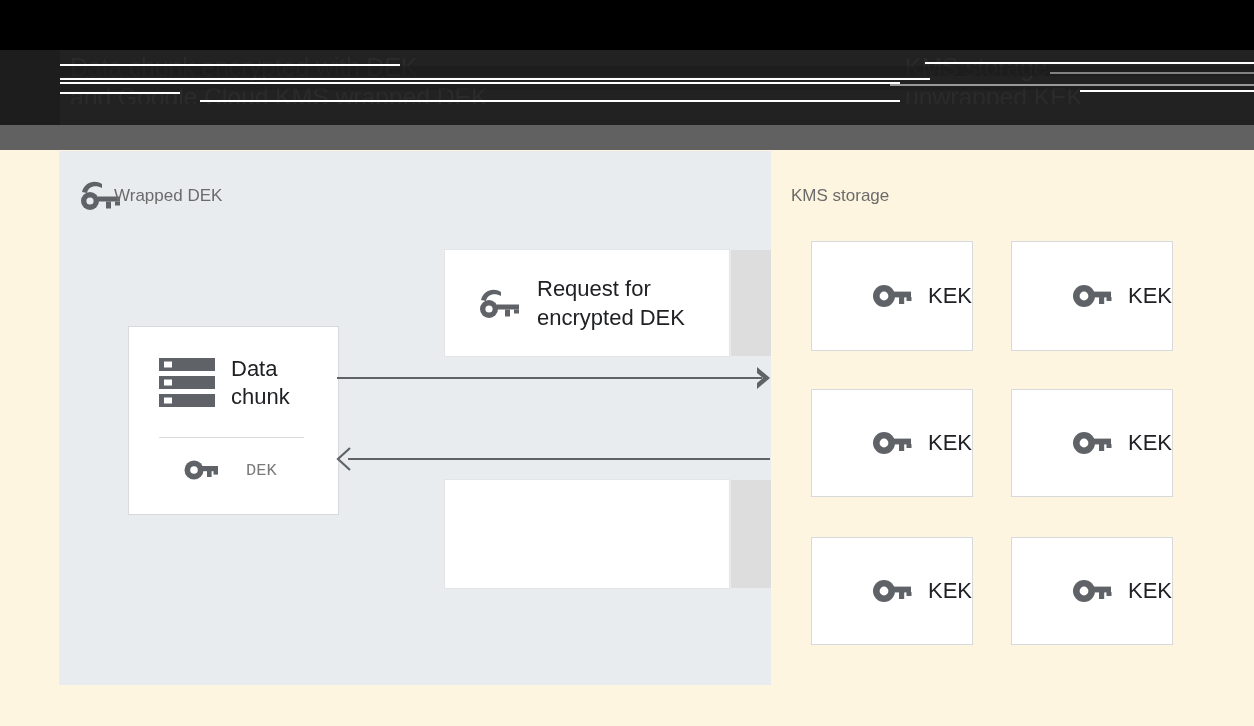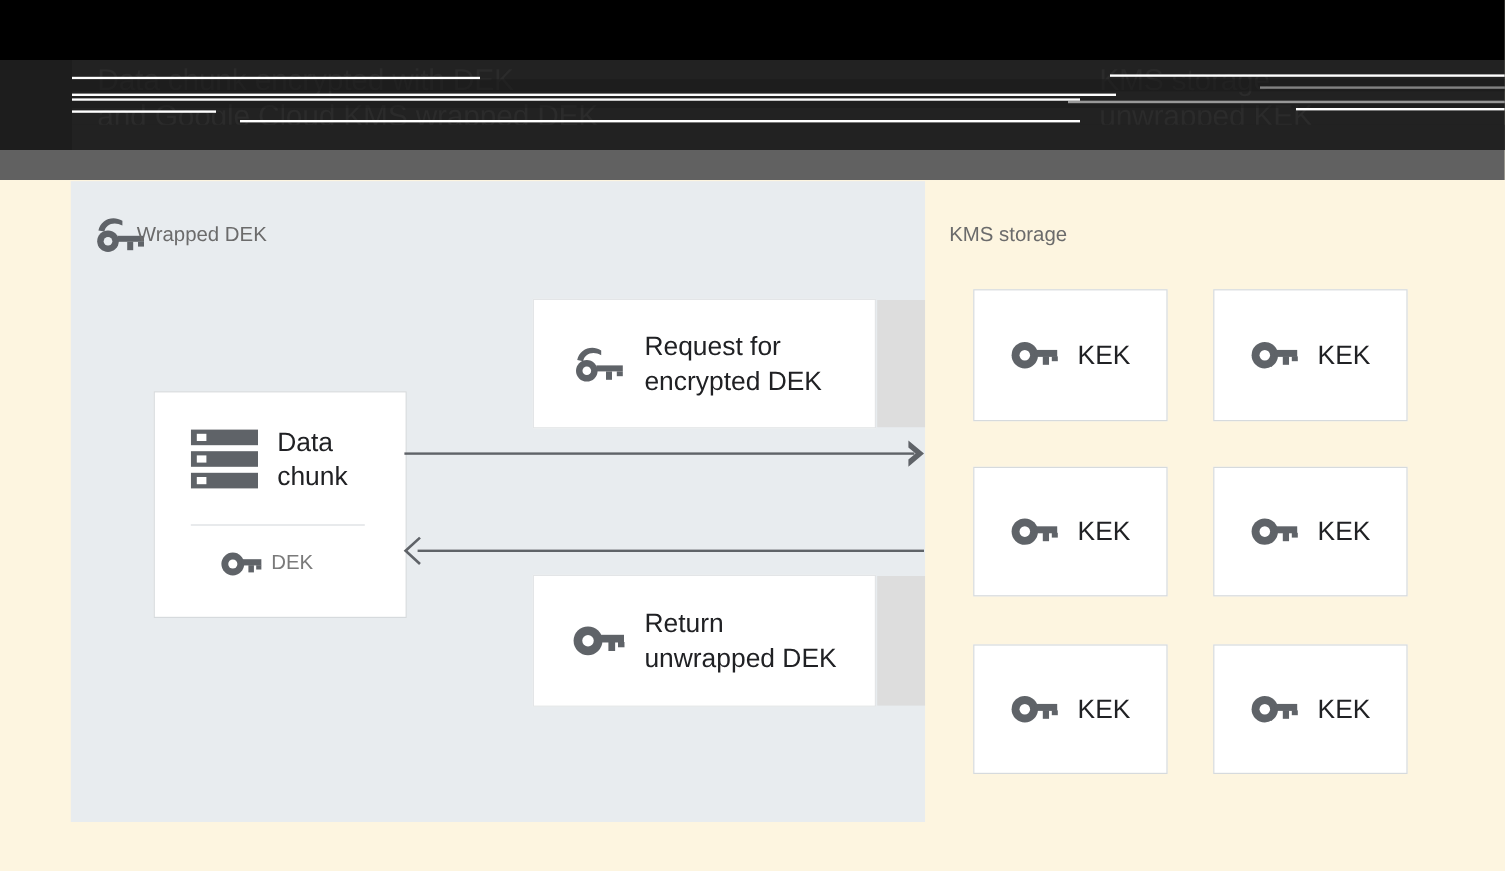--- a/index.html
+++ b/index.html
@@ -20,21 +20,20 @@
     background:#222222;
   }
   .glitch-title{
     position:absolute;
     color:#2b2b2b;
     font-size:25px;
     line-height:30px;
     font-family:"Liberation Sans", sans-serif;
     white-space:pre;
     letter-spacing:-0.2px;
-    margin-left:11px;
   }
   #glitch-title-left{ left:70px; top:52px; }
   #glitch-title-right{ left:905px; top:52px; }
 
   
   .scan{position:absolute;background:#ffffff;height:2px;}
   .scan-dark{position:absolute;background:#141414;}
 
   #header-gray-band{
     position:absolute;left:0;top:125px;width:1254px;height:25px;
@@ -73,21 +72,21 @@
   #data-chunk-row{
     position:absolute;left:30px;top:28px;display:flex;align-items:center;gap:16px;
   }
   #data-chunk-label{
     font-size:22px;color:#202124;line-height:28px;white-space:pre-line;
   }
   #data-chunk-divider{
     position:absolute;left:30px;top:110px;width:145px;height:1px;background:#dadce0;
   }
   #dek-row{
-    position:absolute;left:55px;top:132px;display:flex;align-items:flex-start;gap:8px;
+    position:absolute;left:55px;top:132px;display:flex;align-items:center;gap:28px;font-family:Liberation Mono, monospace;
   }
   #dek-label{font-size:17px;color:#7a7a7a;}
 
   .msg-card{
     position:absolute;background:#ffffff;box-sizing:border-box;
     border:1px solid #e3e5e7;display:flex;align-items:center;
   }
   #request-card{ left:444px; top:249px; width:286px; height:108px; }
   #return-card{  left:444px; top:479px; width:286px; height:110px; }
   .msg-card-strip{
@@ -100,21 +99,21 @@
 
   
   .arrow-line{position:absolute;height:2px;background:#5f6368;}
   #arrow-right-line{ left:337px; top:377px; width:425px; }
   #arrow-left-line{  left:348px; top:458px; width:422px; }
   .arrow-head{position:absolute;}
 
   
   .kek-card{
     position:absolute;background:#ffffff;border:1px solid #d6dadd;
-    box-sizing:border-box;display:flex;align-items:center;justify-content:center;
+    box-sizing:border-box;display:flex;align-items:center;justify-content:flex-end;
   }
   .kek-inner{display:flex;align-items:center;gap:16px;}
   .kek-label{font-size:22px;color:#202124;}
 </style>
 </head>
 <body>
 
 <div id="header-band">
 
   <div id="header-dark-fill"></div>
@@ -197,31 +196,20 @@
       <rect x="28" y="23.5" width="5" height="7" fill="#5f6368"></rect>
       <rect x="37" y="23.5" width="5" height="4" fill="#5f6368"></rect>
     </svg>
     <div class="msg-card-label">Request for
 encrypted DEK</div>
   </div>
   <div class="msg-card-strip" id="request-strip"></div>
 </div>
 
 <div class="msg-card" id="return-card">
-  <div class="msg-card-inner">
-    <svg width="44" height="30" viewBox="0 0 44 30">
-      <circle cx="13" cy="15" r="12" fill="#5f6368"></circle>
-      <circle cx="13" cy="15" r="4.8" fill="#ffffff"></circle>
-      <rect x="22" y="10" width="21" height="6.4" fill="#5f6368"></rect>
-      <rect x="30" y="16" width="5.6" height="7.5" fill="#5f6368"></rect>
-      <rect x="38" y="16" width="5.4" height="4.4" fill="#5f6368"></rect>
-    </svg>
-    <div class="msg-card-label">Return
-unwrapped DEK</div>
-  </div>
   <div class="msg-card-strip" id="return-strip"></div>
 </div>
 
 <div class="arrow-line" id="arrow-right-line"></div>
 <svg class="arrow-head" style="left:755px;top:366px;" width="18" height="24" viewBox="0 0 18 24">
   <path d="M2 1 L15 12 L2 23 L2 17 L8 12 L2 7 Z" fill="#5f6368"></path>
 </svg>
 
 <div class="arrow-line" id="arrow-left-line"></div>
 <svg class="arrow-head" style="left:336px;top:447px;" width="16" height="24" viewBox="0 0 16 24">

